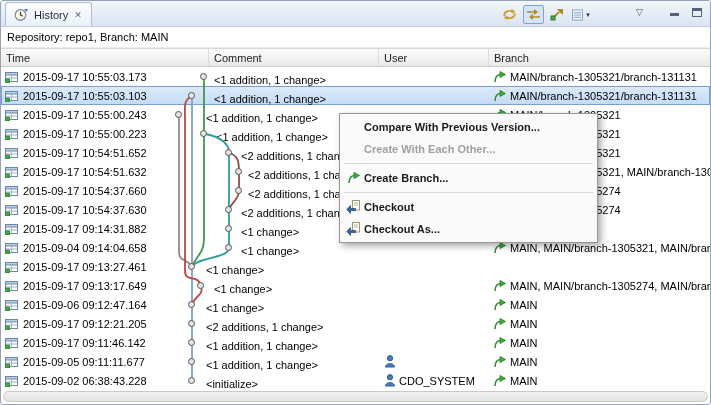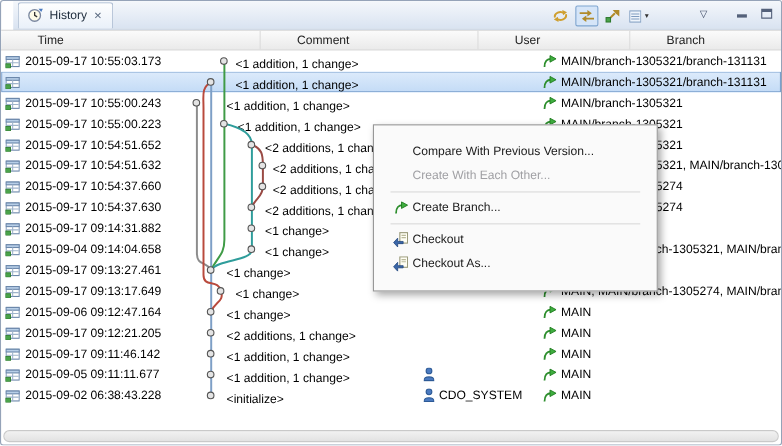--- a/index.html
+++ b/index.html
@@ -7,21 +7,21 @@
   .window {
     position:relative; width:711px; height:405px;
     border:1px solid #95a3b8; border-radius:3px; overflow:hidden;
     background:#fff; font-size:11px; color:#000;
   }
   
   .tabbar {
     position:relative; height:26px;
     background:linear-gradient(#f4f7fb,#d9e3f1);
     border-bottom:1px solid #c2cfe0;
-    display:flex; align-items:center;margin-left:11px;
+    display:flex; align-items:flex-end;
   }
   .tab {
     margin-left:4px; height:24px; padding:0 8px;
     display:flex; align-items:center; gap:5px;
     background:linear-gradient(#fefefe,#e9f0f9);
     border:1px solid #aebdd2; border-bottom:none;
     border-radius:3px 3px 0 0; color:#1c2a3a;
   }
   .tab-close { font-size:9px; color:#5a6a80; padding:0 1px; cursor:default; }
   .toolbar { position:absolute; right:118px; top:4px; display:flex; align-items:center; gap:3px; }
@@ -34,37 +34,38 @@
   .min-glyph { width:9px; height:3px; background:#54617a; margin-top:4px; }
   .max-glyph { width:10px; height:9px; border:1px solid #54617a; border-top:3px solid #54617a; }
   
   .infobar { height:21px; line-height:21px; padding-left:6px; background:#fff; border-bottom:1px solid #ececec; }
   
   .thead {
     display:flex; height:19px; line-height:18px;
     background:linear-gradient(#fbfbfb,#eaeaea);
     border-top:1px solid #d8d8d8; border-bottom:1px solid #cccccc; color:#222;
   }
-  .th { padding-left:5px; border-right:1px solid #dcdcdc; overflow:hidden; white-space:nowrap;margin-left:28px; }
+  .th { padding-left:5px; border-right:1px solid #dcdcdc; overflow:hidden; white-space:nowrap; }
   .th-time { width:208px; } .th-comment { width:170px; } .th-user { width:110px; } .th-branch { flex:1; border-right:none; }
   
   .tbody { position:relative; height:323px; background:#fff; overflow:hidden; }
   #graph { position:absolute; left:0; top:0; z-index:3; pointer-events:none; }
   .row { position:relative; height:19px; z-index:2; white-space:nowrap; }
   .row.selected { background:linear-gradient(#ddebfb,#c3dbf6); box-shadow:inset 0 0 0 1px #7ba0cd; }
   .c-time { position:absolute; left:0; top:0; width:208px; height:19px; display:flex; align-items:center; gap:5px; padding-left:4px; overflow:hidden; }
   .c-comment { position:absolute; top:4px; height:19px; line-height:19px; white-space:nowrap; }
   .c-user { position:absolute; left:384px; top:0; height:19px; display:flex; align-items:center; gap:4px; }
   .c-branch { position:absolute; left:492px; right:0; top:0; height:19px; display:flex; align-items:center; gap:4px; overflow:hidden; }
   .dot { position:absolute; width:7px; height:7px; border:1px solid #555; border-radius:50%; background:#e4e4e4; z-index:4; }
   
   .context-menu {
     position:absolute; left:338px; top:112px; width:259px; z-index:10;
-    background:#fafafa; border:1px solid #979797; padding:13px;
+    background:#fafafa; border:1px solid #979797; padding:2px;
     box-shadow:3px 3px 7px rgba(0,0,0,0.35);
+    font-weight:bold;
   }
   .menu-item { height:22px; display:flex; align-items:center; color:#1a1a1a; }
   .menu-item.disabled { color:#a0a0a4; }
   .mi-icon { width:22px; display:flex; align-items:center; justify-content:center; }
   .menu-sep { height:1px; background:#d9d9d9; margin:3px 2px; }
   
   .hscroll { position:absolute; left:2px; right:2px; bottom:2px; height:11px; z-index:1; }
   .hscroll-thumb { height:11px; width:100%; background:linear-gradient(#f2f2f2,#e2e2e2); border:1px solid #c9c9c9; border-radius:6px; }
   svg { display:block; }
 </style>
@@ -121,20 +122,21 @@
       </span>
     </div>
 
     <div class="win-controls">
       <span class="view-menu-glyph">▽</span>
       <span class="min-glyph"></span>
       <span class="max-glyph"></span>
     </div>
   </div>
 
+  <div class="infobar">Repository: repo1, Branch: MAIN</div>
 
   <div class="thead">
     <div class="th th-time">Time</div>
     <div class="th th-comment">Comment</div>
     <div class="th th-user">User</div>
     <div class="th th-branch">Branch</div>
   </div>
 
   <div class="tbody">
     <svg id="graph" width="260" height="323" viewBox="0 0 260 323" fill="none" stroke-linecap="round" stroke-width="1.8">
@@ -178,20 +180,21 @@
     <div class="c-time">
       <span>
         <svg width="13" height="12" viewBox="0 0 13 12">
           <rect x="0.5" y="1.5" width="12" height="9" fill="#ffffff" stroke="#6b87aa"></rect>
           <rect x="0.5" y="1.5" width="12" height="2.5" fill="#b8cfe8" stroke="#6b87aa"></rect>
           <line x1="6.5" y1="4" x2="6.5" y2="10.5" stroke="#9fb4cc"></line>
           <line x1="1" y1="7" x2="12" y2="7" stroke="#9fb4cc"></line>
           <rect x="0" y="8" width="4.5" height="4" fill="#4aa34a" stroke="#2d7a2d" stroke-width="0.8"></rect>
         </svg>
       </span>
+      <span>2015-09-17 10:55:03.103</span>
     </div>
     <span class="c-comment" style="left: 213px;">&lt;1 addition, 1 change&gt;</span>
     <span class="c-user">
 
       <span></span>
     </span>
     <span class="c-branch">
       <span>
         <svg width="13" height="12" viewBox="0 0 13 12">
           <path d="M2 11 C2 5.5 4.5 3.5 8 3.5" fill="none" stroke="#2e8f2e" stroke-width="1.6"></path>

